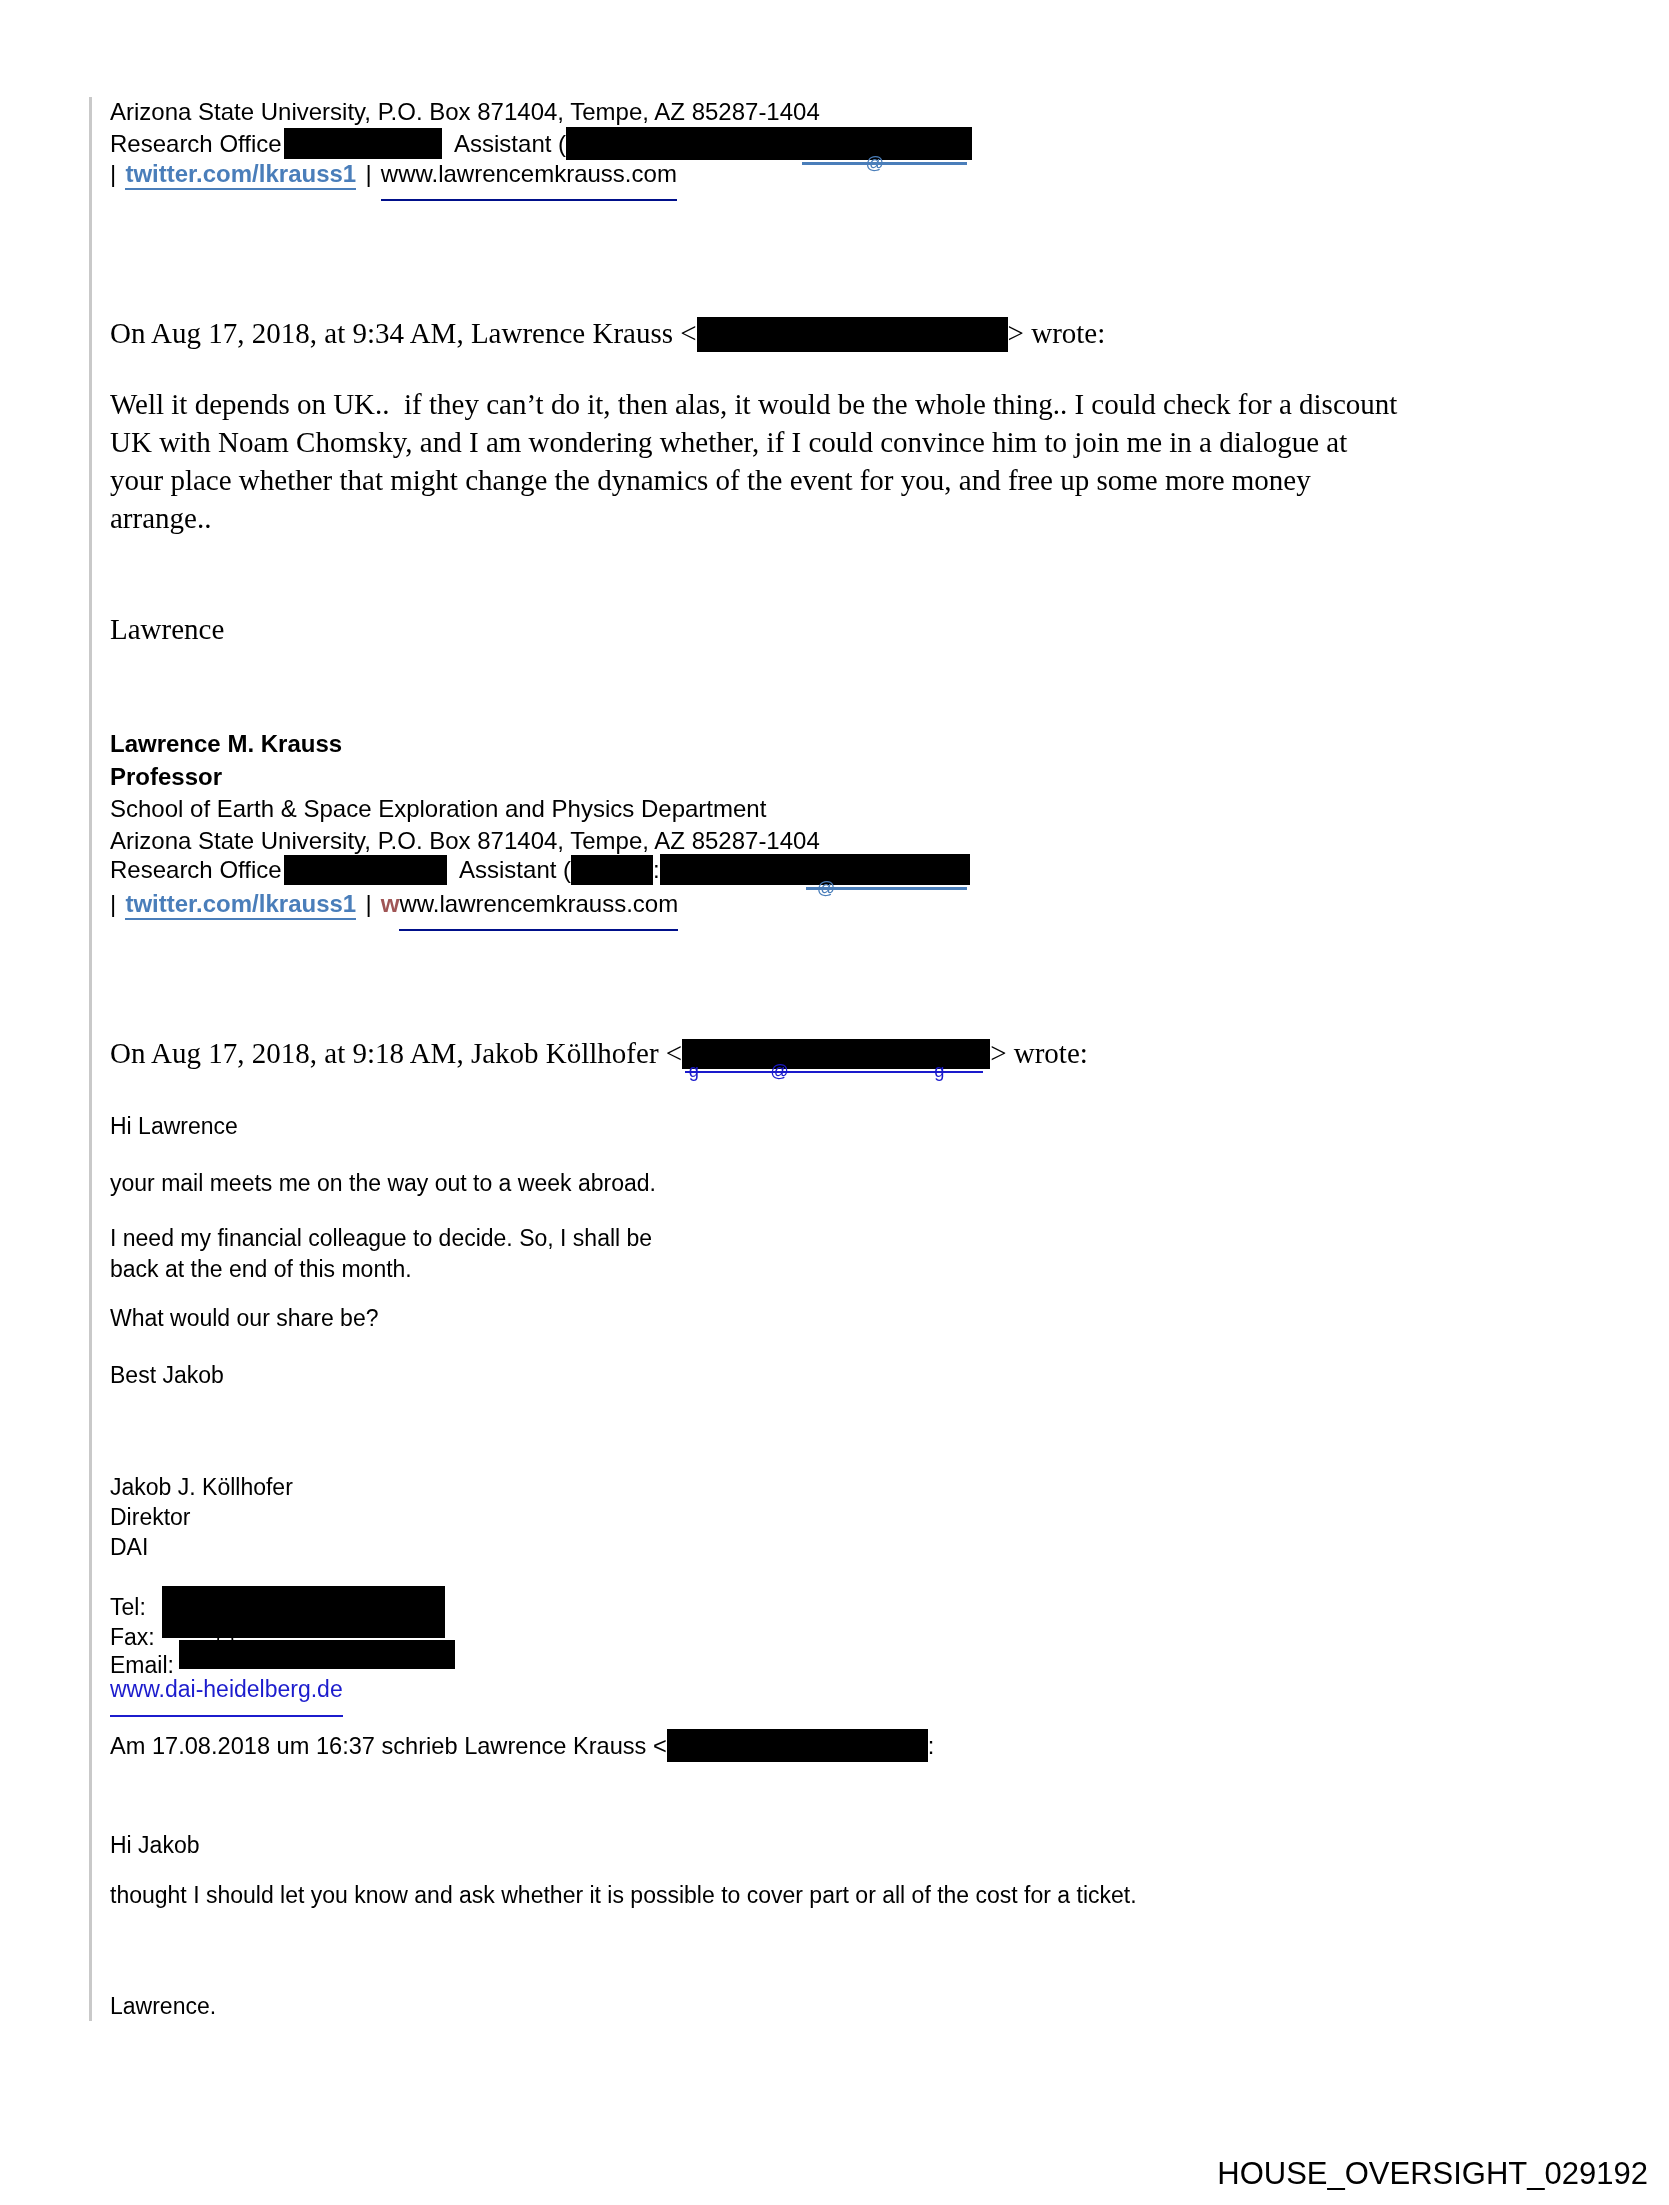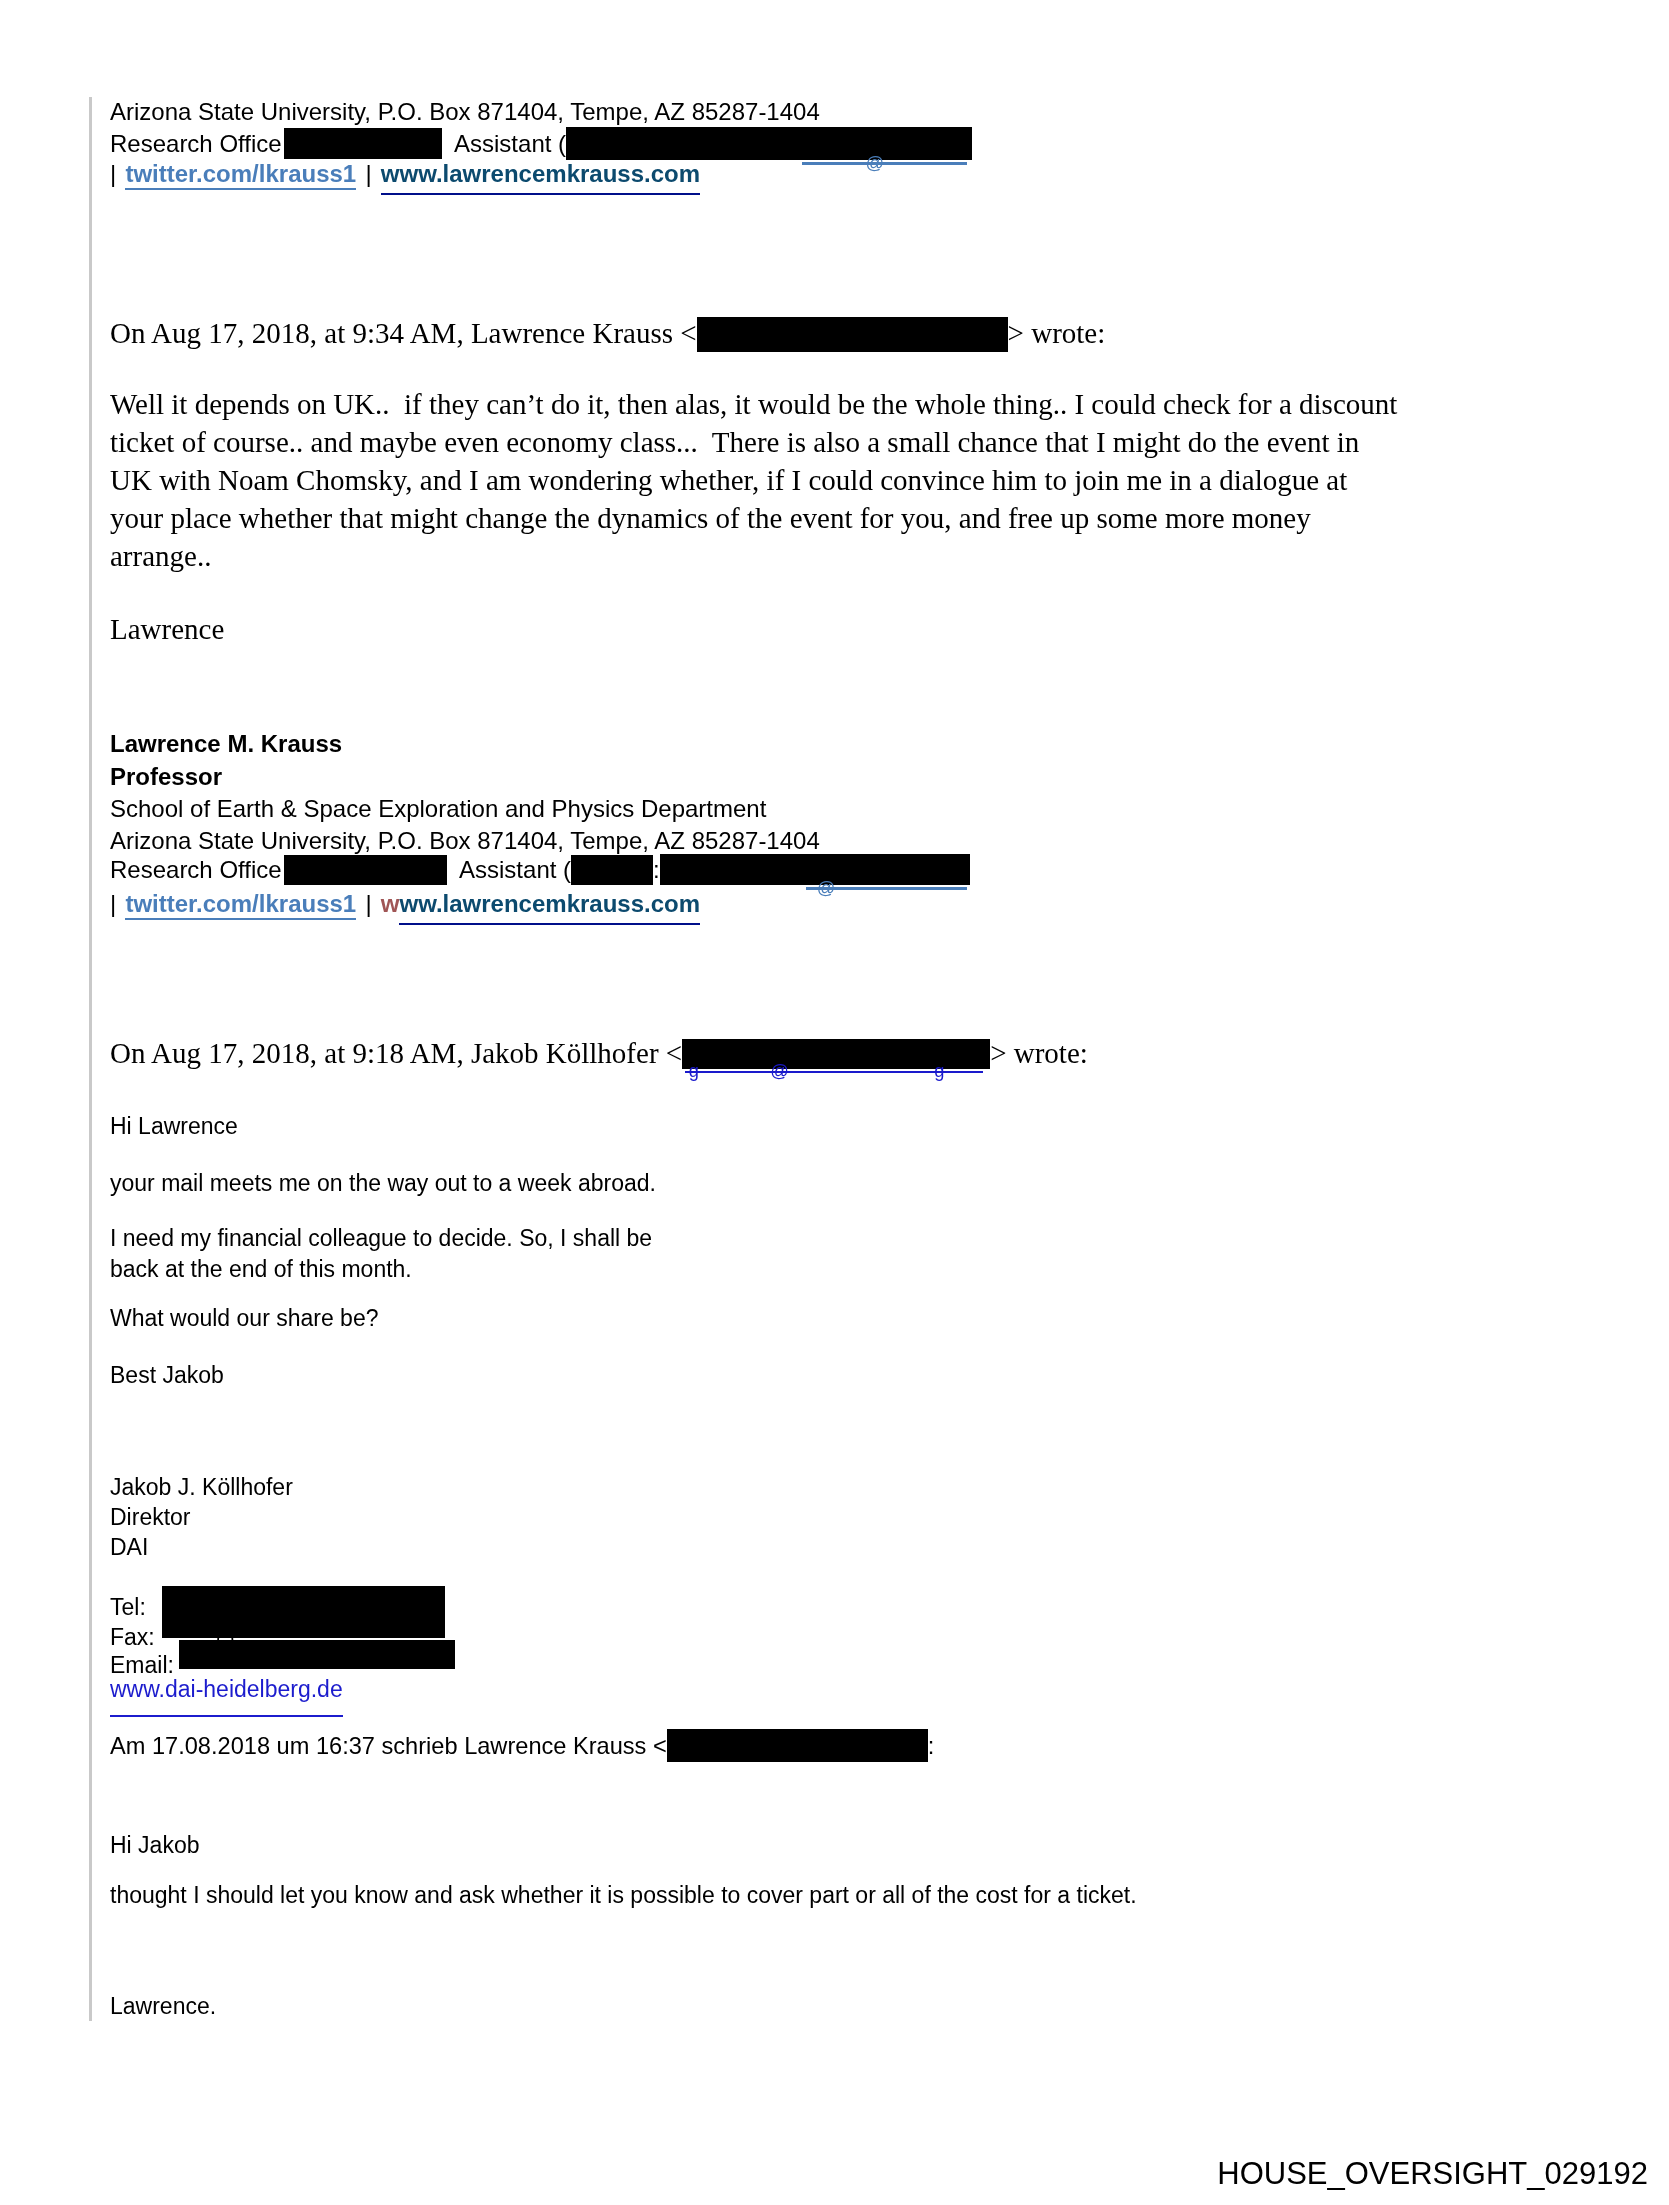--- a/index.html
+++ b/index.html
@@ -11,42 +11,41 @@
   .b{font-weight:bold;}
   .bline{white-space:pre;line-height:38px;}
   .bline-sm{white-space:pre;line-height:30px;}
   .redact{display:inline-block;background:#000;position:relative;}
   .redact-abs{position:absolute;background:#000;}
   .stub{position:absolute;height:2.6px;background:#4a7eba;bottom:-4.6px;}
   .stub-blue{background:#1a1acc;}
   .hint{position:absolute;color:#4a7eba;font-size:18.3px;line-height:1;bottom:-11.8px;font-family:"Liberation Sans",sans-serif;}
   .hint-blue{color:#1a1acc;}
   .lnk-steel{color:#4a7eba;border-bottom:2px solid #4a7eba;padding-bottom:1.3px;}
-  .lnk-blue{color:#0c4a6e;border-bottom:2.6px solid #000f8a;padding-bottom:6px;font-weight:bold;}
+  .lnk-blue{color:#000000;border-bottom:2.6px solid #000f8a;padding-bottom:12px;font-weight:normal;}
   .lnk-dai{color:#1c1ccd;border-bottom:2px solid #1c1ccd;padding-bottom:13px;}
   .w-m{color:#a05555;font-weight:bold;}
   .ml{margin-left:9.2px;}
   .quote-bar{position:absolute;left:89px;top:97px;width:2.6px;height:1924px;background:#c9c9c9;}
   .footer{position:absolute;right:21px;top:2156px;font-family:"Liberation Sans",sans-serif;font-size:31px;}
   .remnant{position:absolute;left:216px;top:1628px;font-family:"Liberation Sans",sans-serif;font-size:19.6px;color:#000;}
 </style>
 </head>
 <body>
 
 <div class="quote-bar"></div>
 
 <div class="line sans" style="top:96px">Arizona State University, P.O. Box 871404, Tempe, AZ 85287-1404</div>
 <div class="line sans" style="top:127px"><span>Research Office</span><span class="redact" style="width:158px;height:31px;vertical-align:-7.2px;margin-left:2.6px"></span><span style="margin-left:11.8px">Assistant (</span><span class="redact" style="width:406px;height:33px;vertical-align:-7.9px"><span class="stub" style="right:5.2px;width:165px"></span><span class="hint" style="right:88px">@</span></span></div>
 <div class="line sans" style="top:158px"><span>|</span><span class="lnk-steel ml b">twitter.com/lkrauss1</span><span class="ml">|</span><span class="lnk-blue ml">www.lawrencemkrauss.com</span></div>
 
 <div class="line serif" style="top:314px"><span>On Aug 17, 2018, at 9:34 AM, Lawrence Krauss &lt;</span><span class="redact" style="width:311px;height:35px;vertical-align:-8.5px"></span><span>&gt; wrote:</span></div>
 
 <div class="line serif" style="top:385px">
   <div class="bline">Well it depends on UK..  if they can’t do it, then alas, it would be the whole thing.. I could check for a discount</div>
-  <div class="bline">ticket of course.. and maybe even economy class...  There is also a small chance that I might do the event in</div>
   <div class="bline">UK with Noam Chomsky, and I am wondering whether, if I could convince him to join me in a dialogue at</div>
   <div class="bline">your place whether that might change the dynamics of the event for you, and free up some more money</div>
   <div class="bline">arrange..</div>
 </div>
 <div class="line serif" style="top:610px">Lawrence</div>
 
 <div class="line sans b" style="top:728px">Lawrence M. Krauss</div>
 <div class="line sans b" style="top:761px">Professor</div>
 <div class="line sans" style="top:793px">School of Earth &amp; Space Exploration and Physics Department</div>
 <div class="line sans" style="top:825px">Arizona State University, P.O. Box 871404, Tempe, AZ 85287-1404</div>

